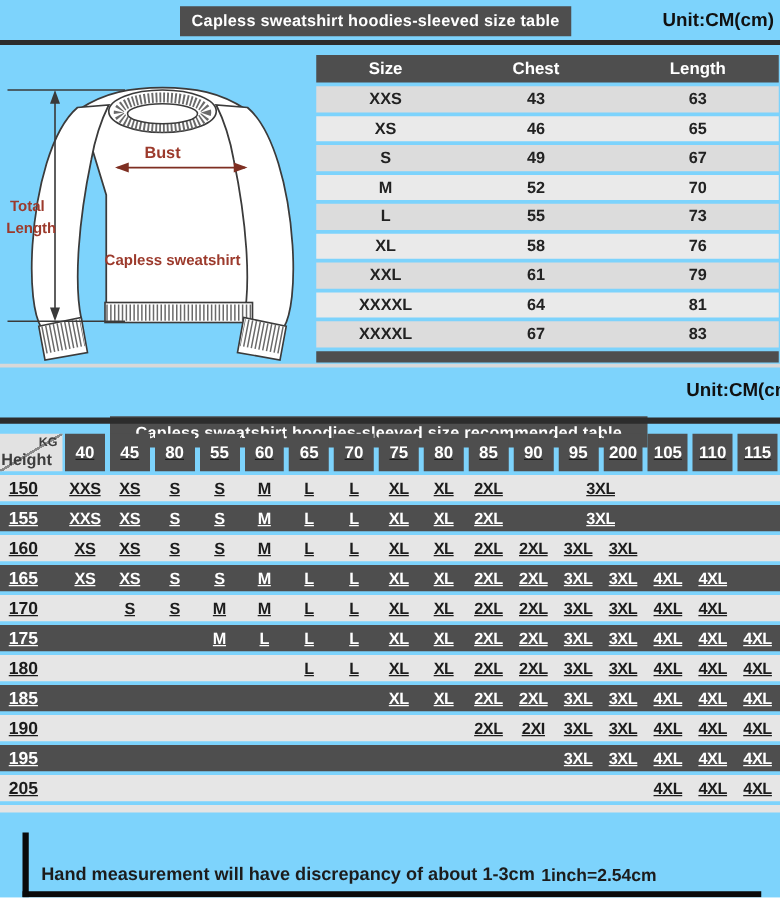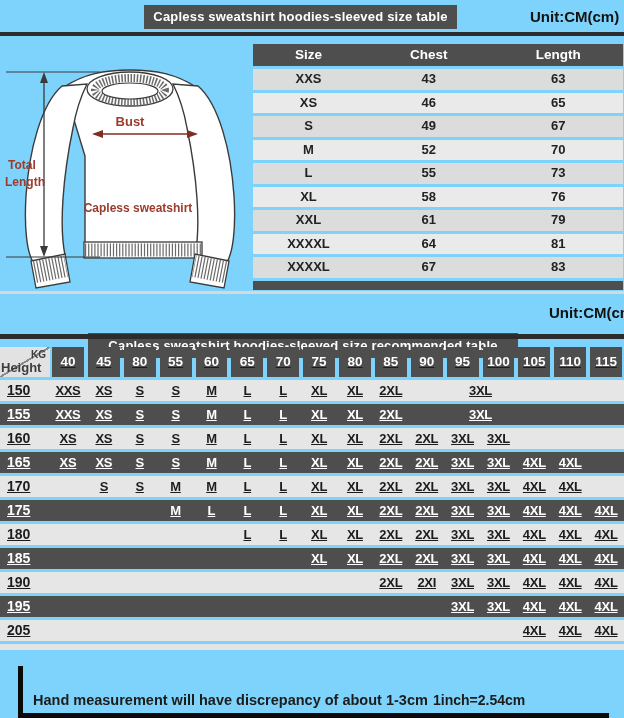--- a/index.html
+++ b/index.html
@@ -168,21 +168,21 @@
         <div class="mx-hcell">80</div>
         <div class="mx-hcell">55</div>
         <div class="mx-hcell">60</div>
         <div class="mx-hcell">65</div>
         <div class="mx-hcell">70</div>
         <div class="mx-hcell">75</div>
         <div class="mx-hcell">80</div>
         <div class="mx-hcell">85</div>
         <div class="mx-hcell">90</div>
         <div class="mx-hcell">95</div>
-        <div class="mx-hcell">100</div>
+        <div class="mx-hcell">200</div>
         <div class="mx-hcell">105</div>
         <div class="mx-hcell">110</div>
         <div class="mx-hcell">115</div>
       </div>
     <div>
         <div class="mx-row mx-drow mx-light">
           <div class="mx-h">150</div>
           <div class="mx-c">XXS</div>
           <div class="mx-c">XS</div>
           <div class="mx-c">S</div>

